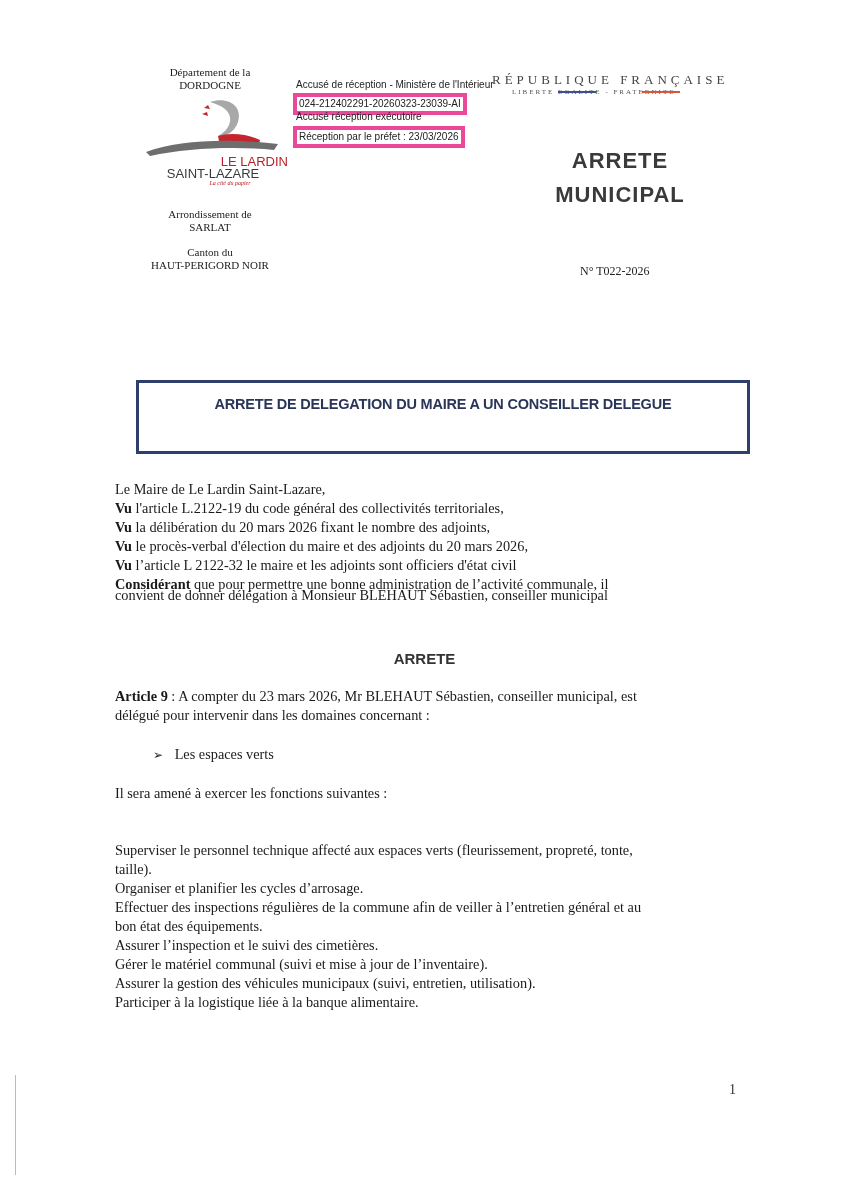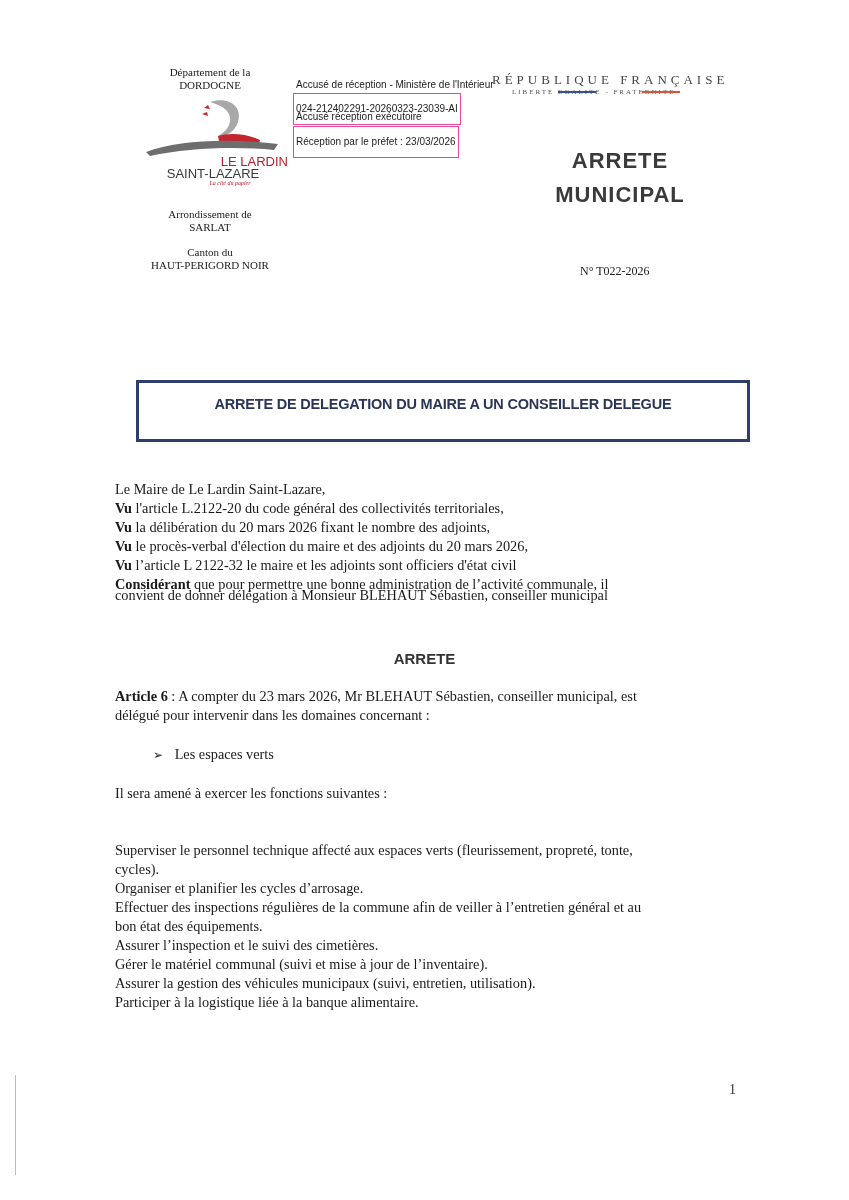--- a/index.html
+++ b/index.html
@@ -4,27 +4,27 @@
   <style>
     html, body { margin: 0; padding: 0; background: #ffffff; }
     body { width: 849px; height: 1200px; position: relative; overflow: hidden; color: #1a1a1a; font-family: "Liberation Serif", serif; }
     .abs { position: absolute; }
     .left-head { left: 130px; width: 160px; text-align: center; font-size: 11px; line-height: 13px; color: #222; }
     .logo { left: 138px; top: 92px; width: 150px; height: 100px; }
     .logo-t1 { position: absolute; left: 0; width: 150px; top: 63px; text-align: right; font-family: "Liberation Sans", sans-serif; font-size: 13px; color: #b8202a; line-height: 13px; }
     .logo-t2 { position: absolute; left: 0; width: 150px; top: 75px; text-align: center; font-family: "Liberation Sans", sans-serif; font-size: 13px; color: #3a3a3a; line-height: 13px; }
     .logo-t3 { position: absolute; left: 52px; width: 80px; top: 88px; text-align: center; font-family: "Liberation Serif", serif; font-style: italic; font-size: 6px; color: #b8202a; line-height: 7px; }
     .stamp { font-family: "Liberation Sans", sans-serif; font-size: 10px; color: #222; line-height: 14px; }
-    .stamp-box { border: 1px solid #ec4899; padding: 8px 2px; }
+    .stamp-box { border: 4px solid #ec4899; padding: 0 2px; }
     .rf-title { left: 492px; top: 72px; font-family: "Liberation Serif", serif; font-size: 13px; letter-spacing: 4px; color: #444; }
     .rf-sub { left: 512px; top: 88px; font-family: "Liberation Serif", serif; font-size: 7px; letter-spacing: 2px; color: #555; }
     .rf-line { height: 2px; width: 38px; top: 91px; }
     .big-title { left: 500px; width: 240px; text-align: center; font-family: "Liberation Sans", sans-serif; font-weight: bold; font-size: 22px; color: #3a3a3a; letter-spacing: 1px; }
     .num { left: 580px; top: 264px; font-size: 12px; color: #222; }
-    .title-box { left: 136px; top: 380px; width: 614px; height: 62px; border: 3px solid #2e3f6e; box-sizing: border-box; }
+    .title-box { left: 136px; top: 380px; width: 614px; height: 74px; border: 3px solid #2e3f6e; box-sizing: border-box; }
     .title-box-text { position: absolute; left: 0; right: 0; top: 13px; text-align: center; font-family: "Liberation Sans", sans-serif; font-weight: bold; font-size: 14.5px; color: #2a3558; letter-spacing: -0.2px; }
     .para { left: 115px; font-size: 14.3px; line-height: 19.5px; color: #1a1a1a; white-space: nowrap; }
     .para b { font-weight: bold; }
     .arrete-h { left: 0; width: 849px; text-align: center; top: 650px; font-family: "Liberation Sans", sans-serif; font-weight: bold; font-size: 15px; color: #333; }
     .page-num { left: 729px; top: 1082px; font-size: 14px; color: #333; }
     .margin-line { left: 15px; top: 1075px; width: 1px; height: 100px; background: #bbb; }
   </style>
 </head>
 <body>
 
@@ -67,41 +67,41 @@
 
 <div class="abs big-title" style="top:148px;">ARRETE</div>
 <div class="abs big-title" style="top:182px;">MUNICIPAL</div>
 <div class="abs num">N° T022-2026</div>
 
 <div class="abs title-box">
   <div class="title-box-text">ARRETE DE DELEGATION DU MAIRE A UN CONSEILLER DELEGUE</div>
 </div>
 
 <div class="abs para" style="top:480px;">Le Maire de Le Lardin Saint-Lazare,</div>
-<div class="abs para" style="top:499px;"><b>Vu</b><span> l'article L.2122-20 du code général des collectivités territoriales,</span></div>
+<div class="abs para" style="top:499px;"><b>Vu</b><span> l'article L.2122-19 du code général des collectivités territoriales,</span></div>
 <div class="abs para" style="top:518px;"><b>Vu</b><span> la délibération du 20 mars 2026 fixant le nombre des adjoints,</span></div>
 <div class="abs para" style="top:537px;"><b>Vu</b><span> le procès-verbal d'élection du maire et des adjoints du 20 mars 2026,</span></div>
 <div class="abs para" style="top:556px;"><b>Vu</b><span> l’article L 2122-32 le maire et les adjoints sont officiers d'état civil</span></div>
 <div class="abs para" style="top:575px;"><b>Considérant</b><span> que pour permettre une bonne administration de l’activité communale, il</span></div>
 <div class="abs para" style="top:586px;">convient de donner délégation à Monsieur BLEHAUT Sébastien, conseiller municipal</div>
 
 <div class="abs arrete-h">ARRETE</div>
 
-<div class="abs para" style="top:687px;"><b>Article 6</b><span> : A compter du 23 mars 2026, Mr BLEHAUT Sébastien, conseiller municipal, est</span></div>
+<div class="abs para" style="top:687px;"><b>Article 9</b><span> : A compter du 23 mars 2026, Mr BLEHAUT Sébastien, conseiller municipal, est</span></div>
 <div class="abs para" style="top:706px;">délégué pour intervenir dans les domaines concernant :</div>
 
 <div class="abs para" style="left:140px; top:745px;margin-left:13px;">
   <span style="font-family:'DejaVu Sans', sans-serif; font-size:12px;">➢</span>
   <span style="margin-left:8px;">Les espaces verts</span>
 </div>
 
 <div class="abs para" style="top:784px;">Il sera amené à exercer les fonctions suivantes :</div>
 
 <div class="abs para" style="top:841px;">Superviser le personnel technique affecté aux espaces verts (fleurissement, propreté, tonte,</div>
-<div class="abs para" style="top:860px;">cycles).</div>
+<div class="abs para" style="top:860px;">taille).</div>
 <div class="abs para" style="top:879px;">Organiser et planifier les cycles d’arrosage.</div>
 <div class="abs para" style="top:898px;">Effectuer des inspections régulières de la commune afin de veiller à l’entretien général et au</div>
 <div class="abs para" style="top:917px;">bon état des équipements.</div>
 <div class="abs para" style="top:936px;">Assurer l’inspection et le suivi des cimetières.</div>
 <div class="abs para" style="top:955px;">Gérer le matériel communal (suivi et mise à jour de l’inventaire).</div>
 <div class="abs para" style="top:974px;">Assurer la gestion des véhicules municipaux (suivi, entretien, utilisation).</div>
 <div class="abs para" style="top:993px;">Participer à la logistique liée à la banque alimentaire.</div>
 
 <div class="abs margin-line"></div>
 <div class="abs page-num">1</div>

